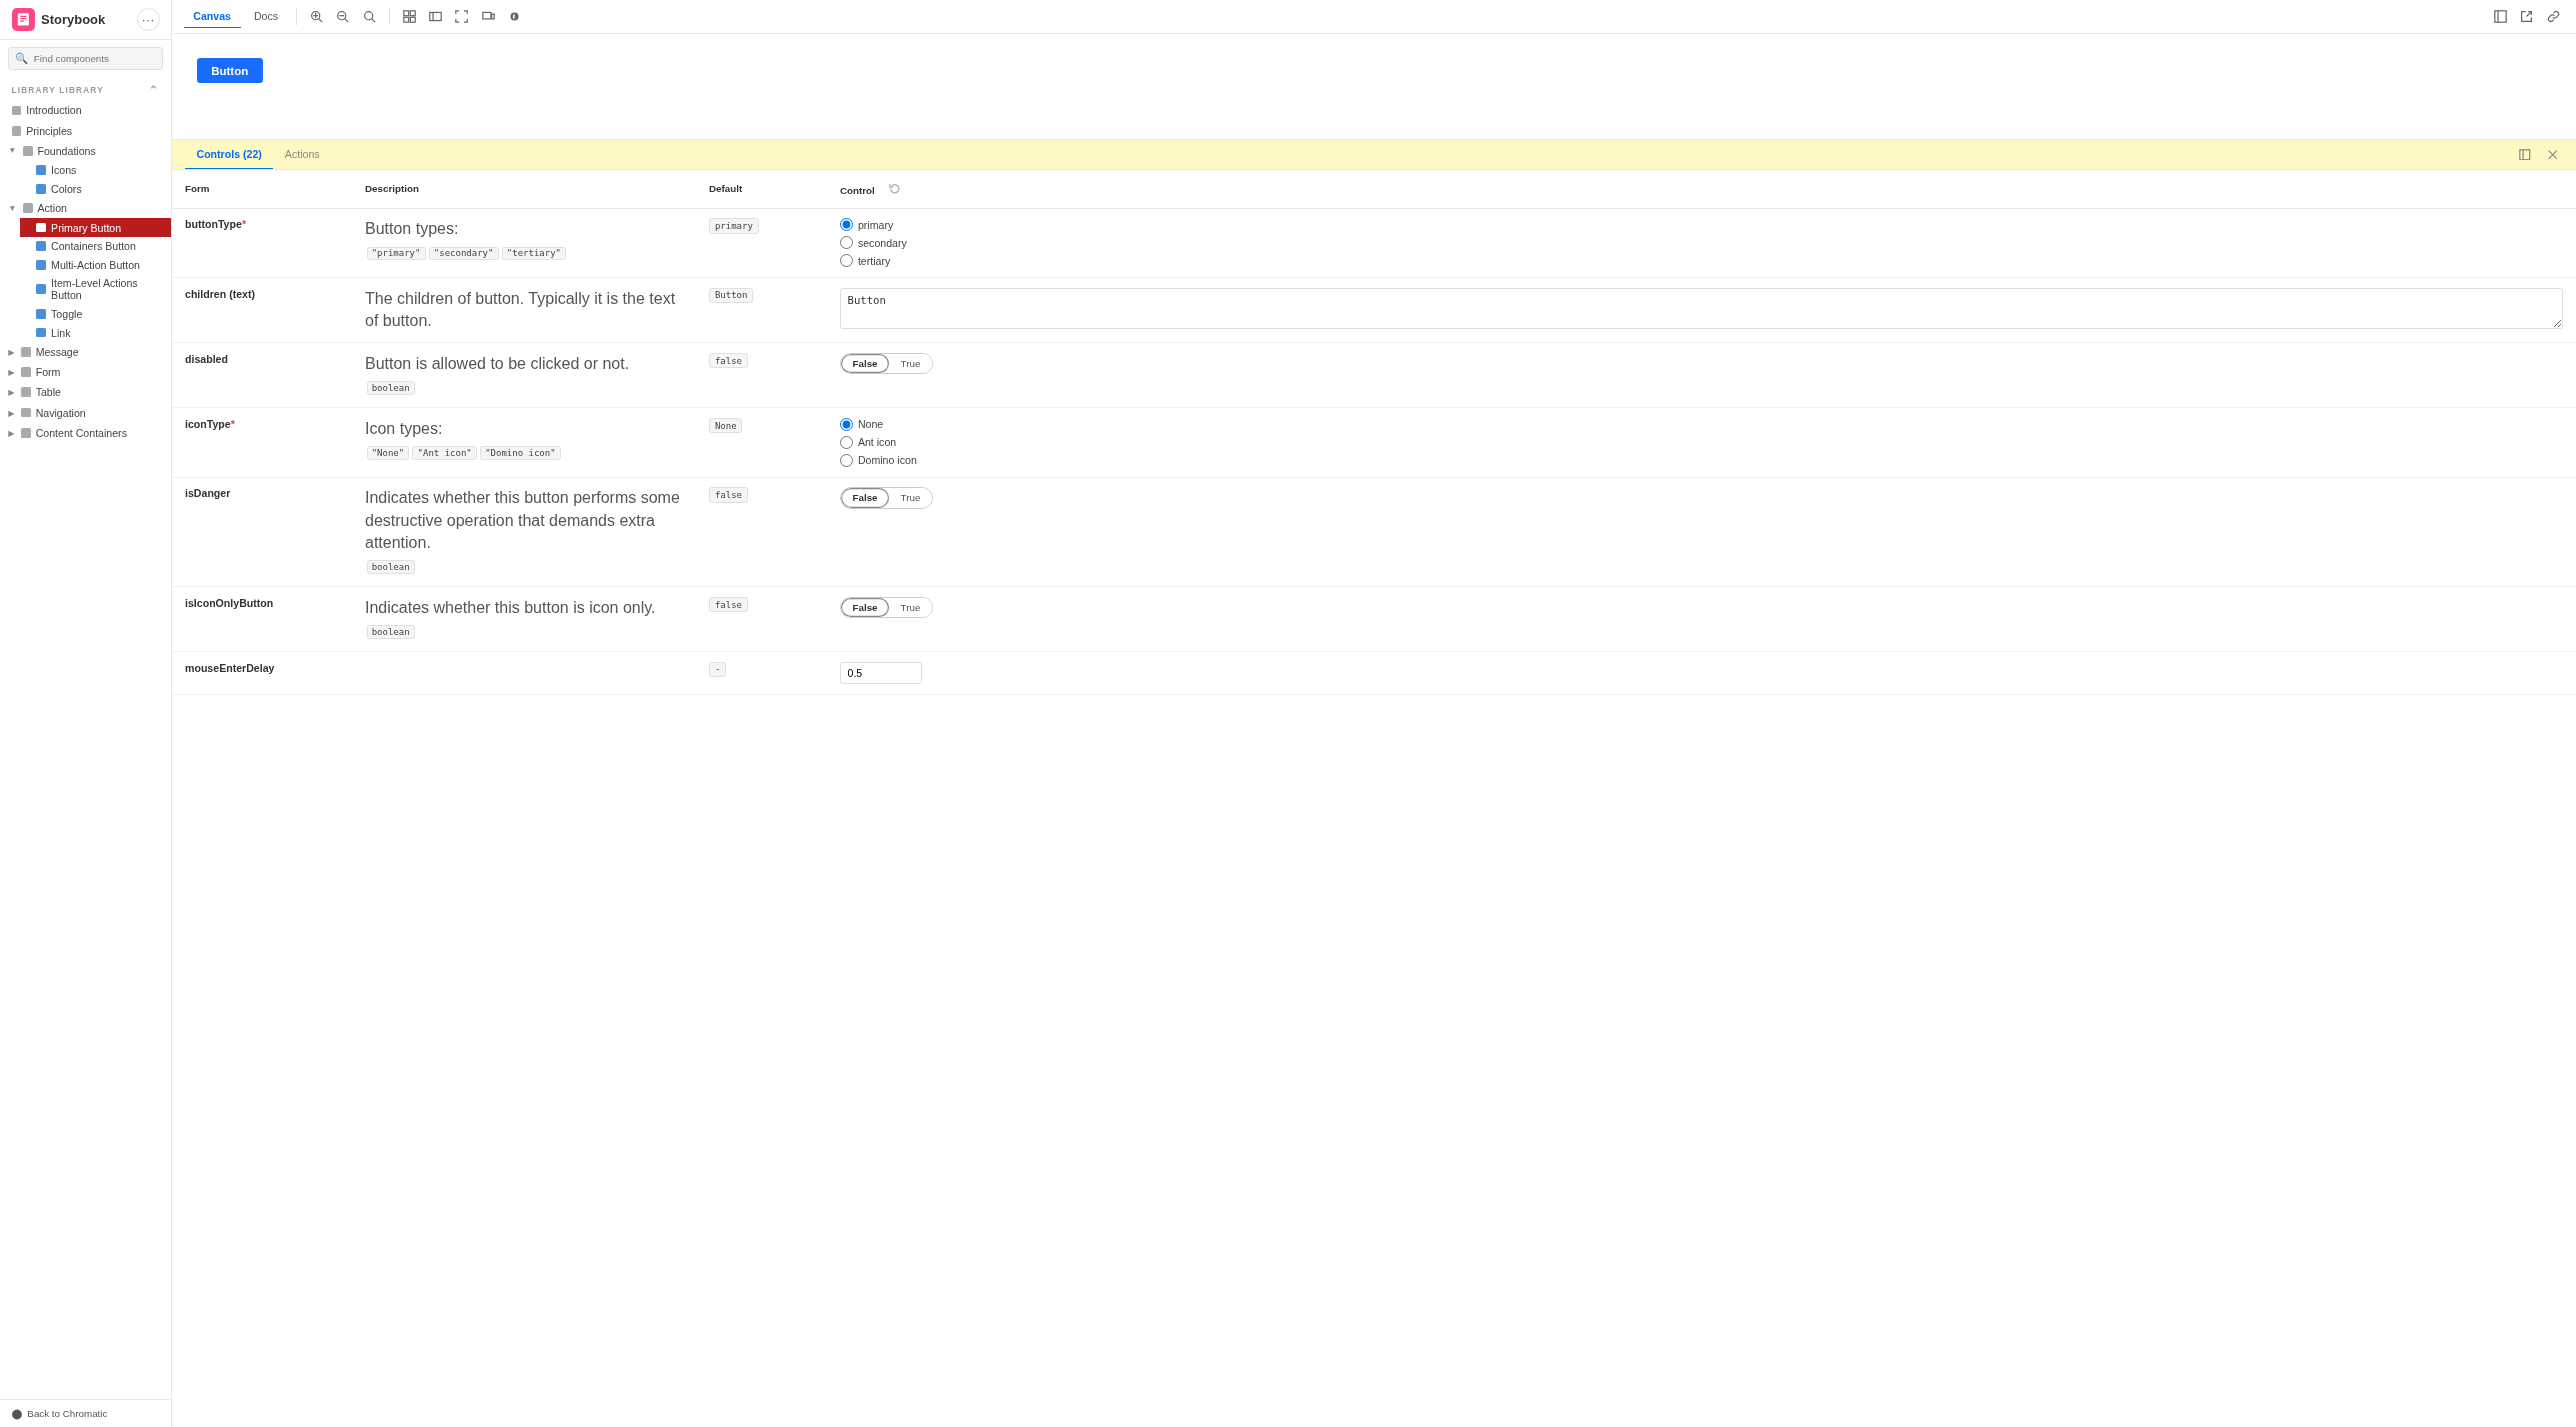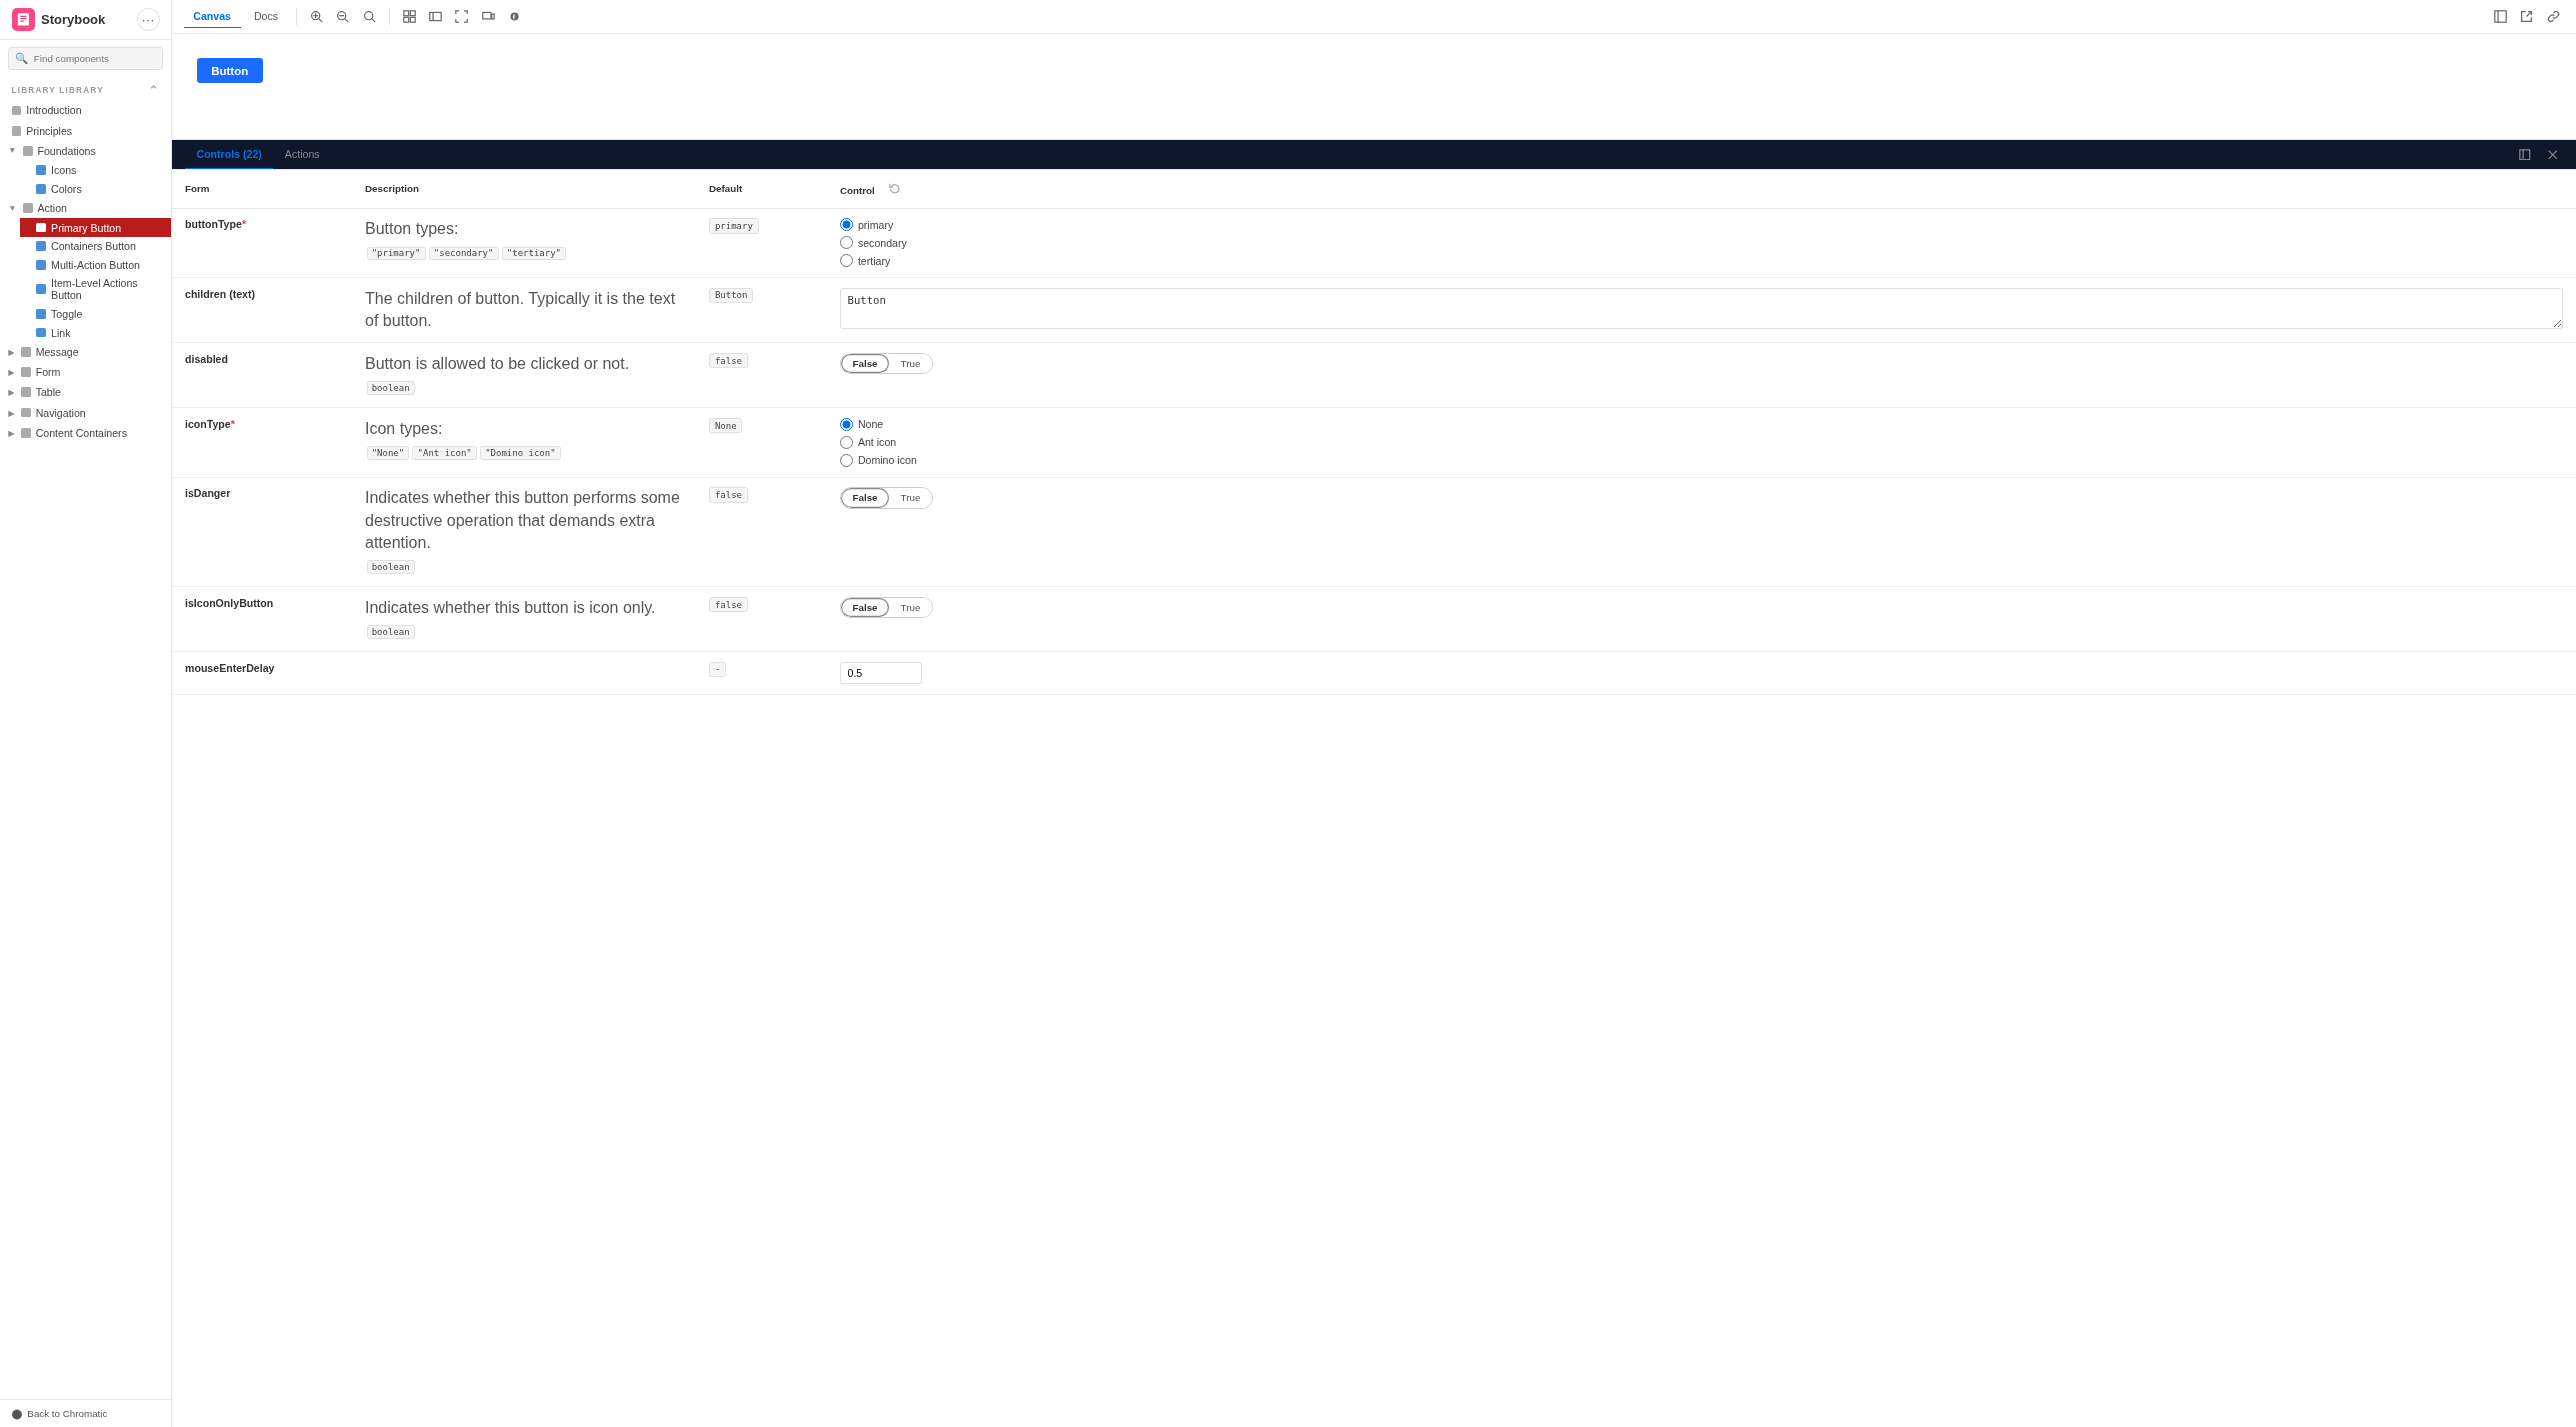--- a/index.html
+++ b/index.html
@@ -47,21 +47,21 @@
     .toolbar-icon-btn { width: 23px; height: 23px; display: flex; align-items: center; justify-content: center; border: none; background: transparent; cursor: pointer; color: #666; border-radius: 2.5px; }
     .toolbar-right { margin-left: auto; display: flex; align-items: center; gap: 3.3px; }
 
     
     .canvas-area { flex: 1; display: flex; flex-direction: column; overflow: hidden; }
     .canvas-preview { display: flex; align-items: flex-start; padding: 24.5px; background: #fff; min-height: 106px; border-bottom: 0.8px solid #e8e8e8; }
     .preview-button { background: #1a6cff; color: white; border: none; padding: 6.5px 14.7px; border-radius: 3.3px; font-size: 11.5px; font-weight: 600; cursor: pointer; }
 
     
     .controls-panel { flex: 1; overflow: hidden; display: flex; flex-direction: column; }
-    .controls-tabs { display: flex; align-items: center; padding: 0 13px; border-bottom: 0.8px solid #e8e8e8; background: #0f172a; }
+    .controls-tabs { display: flex; align-items: center; padding: 0 13px; border-bottom: 0.8px solid #e8e8e8; background: #fef9c3; }
     .controls-tab { padding: 8.2px 11.5px; font-size: 10.6px; color: #888; cursor: pointer; border-bottom: 1.6px solid transparent; }
     .controls-tab.active { color: #0070f3; border-bottom: 1.6px solid #0070f3; font-weight: 600; }
     .controls-tab-right { margin-left: auto; display: flex; gap: 6.5px; }
     .ctrl-icon-btn { width: 21px; height: 21px; border: none; background: transparent; cursor: pointer; display: flex; align-items: center; justify-content: center; color: #888; border-radius: 2.5px; }
 
     
     .controls-table { flex: 1; overflow-y: auto; }
     table { width: 100%; border-collapse: collapse; }
     thead tr { border-bottom: 0.8px solid #e8e8e8; }
     thead th { text-align: left; padding: 8.2px 13px; font-size: 9.8px; font-weight: 700; color: #333; background: #fff; position: sticky; top: 0; z-index: 1; }

